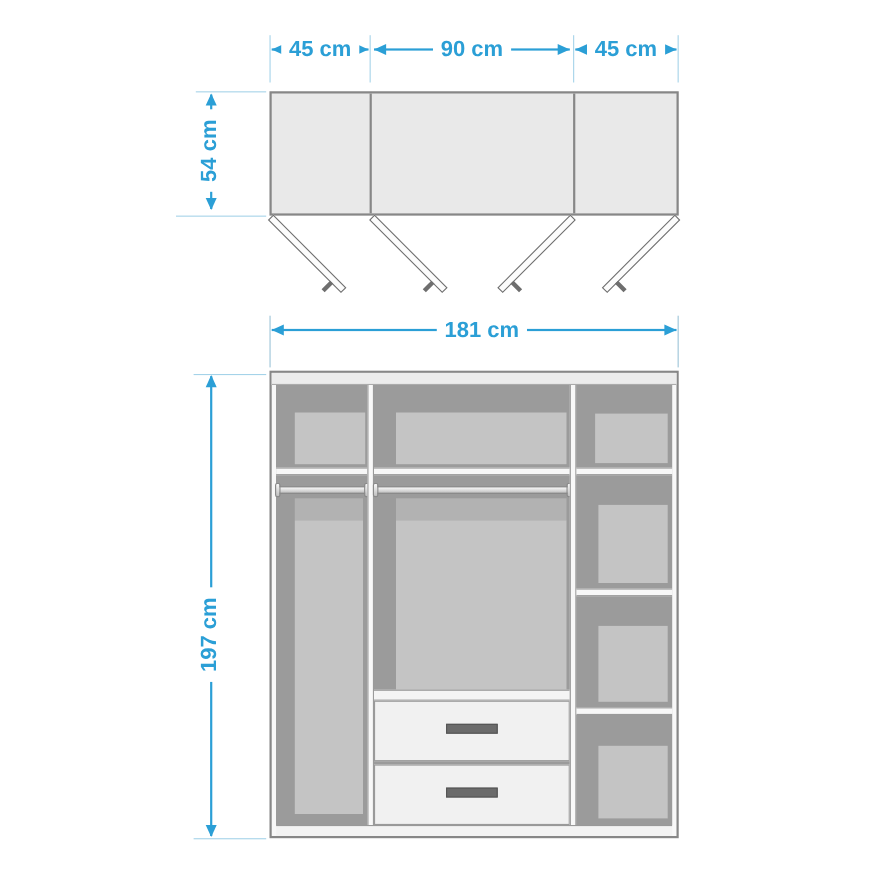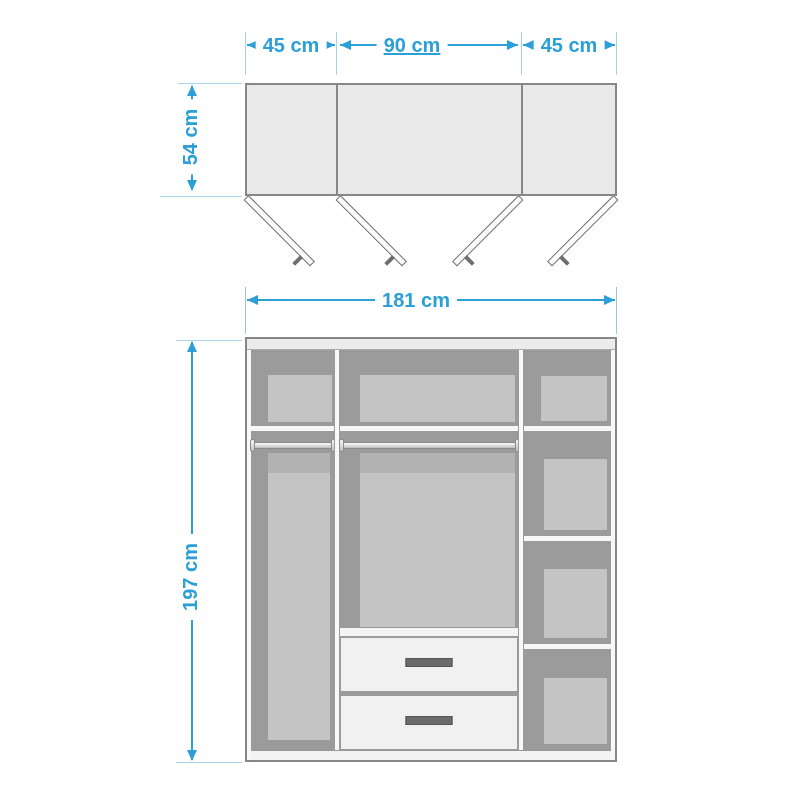--- a/index.html
+++ b/index.html
@@ -70,21 +70,21 @@
     <div class="ext-v" style="left:616px;top:32px;height:43px;"></div>
 
     <div class="dim-h" style="left:247px;top:44px;width:88px;"></div>
     <div class="arr arr-l" style="left:247px;top:40px;"></div>
     <div class="arr arr-r" style="left:324px;top:40px;"></div>
     <div class="dlabel" style="left:291px;top:45px;">45 cm</div>
 
     <div class="dim-h" style="left:340px;top:44px;width:178px;"></div>
     <div class="arr arr-l" style="left:340px;top:40px;"></div>
     <div class="arr arr-r" style="left:507px;top:40px;"></div>
-    <div class="dlabel" style="left:412px;top:45px;text-decoration:underline;">90 cm</div>
+    <div class="dlabel" style="left:429px;top:45px;">90 cm</div>
 
     <div class="dim-h" style="left:523px;top:44px;width:92px;"></div>
     <div class="arr arr-l" style="left:523px;top:40px;"></div>
     <div class="arr arr-r" style="left:604px;top:40px;"></div>
     <div class="dlabel" style="left:569px;top:45px;">45 cm</div>
 
     <div class="ext-h" style="left:178px;top:83px;width:64px;"></div>
     <div class="ext-h" style="left:160px;top:196px;width:82px;"></div>
     <div class="dim-v" style="left:191px;top:86px;height:104px;"></div>
     <div class="arr arr-u" style="left:187px;top:85px;"></div>
@@ -110,21 +110,21 @@
     </div>
   </div>
 
   <div>
 
     <div class="ext-v2" style="left:245px;top:287px;height:47px;"></div>
     <div class="ext-v2" style="left:616px;top:287px;height:47px;"></div>
     <div class="dim-h" style="left:247px;top:299px;width:368px;"></div>
     <div class="arr arr-l" style="left:247px;top:295px;"></div>
     <div class="arr arr-r" style="left:604px;top:295px;"></div>
-    <div class="dlabel" style="left:416px;top:300px;">181 cm</div>
+    <div class="dlabel" style="left:438px;top:300px;">181 cm</div>
 
     <div class="ext-h" style="left:176px;top:340px;width:66px;"></div>
     <div class="ext-h" style="left:176px;top:762px;width:66px;"></div>
     <div class="dim-v" style="left:191px;top:342px;height:418px;"></div>
     <div class="arr arr-u" style="left:187px;top:341px;"></div>
     <div class="arr arr-d" style="left:187px;top:750px;"></div>
     <div class="dlabel rot" style="left:190px;top:577px;">197 cm</div>
 
     <div class="fbody">
       <div class="ftop"></div>

